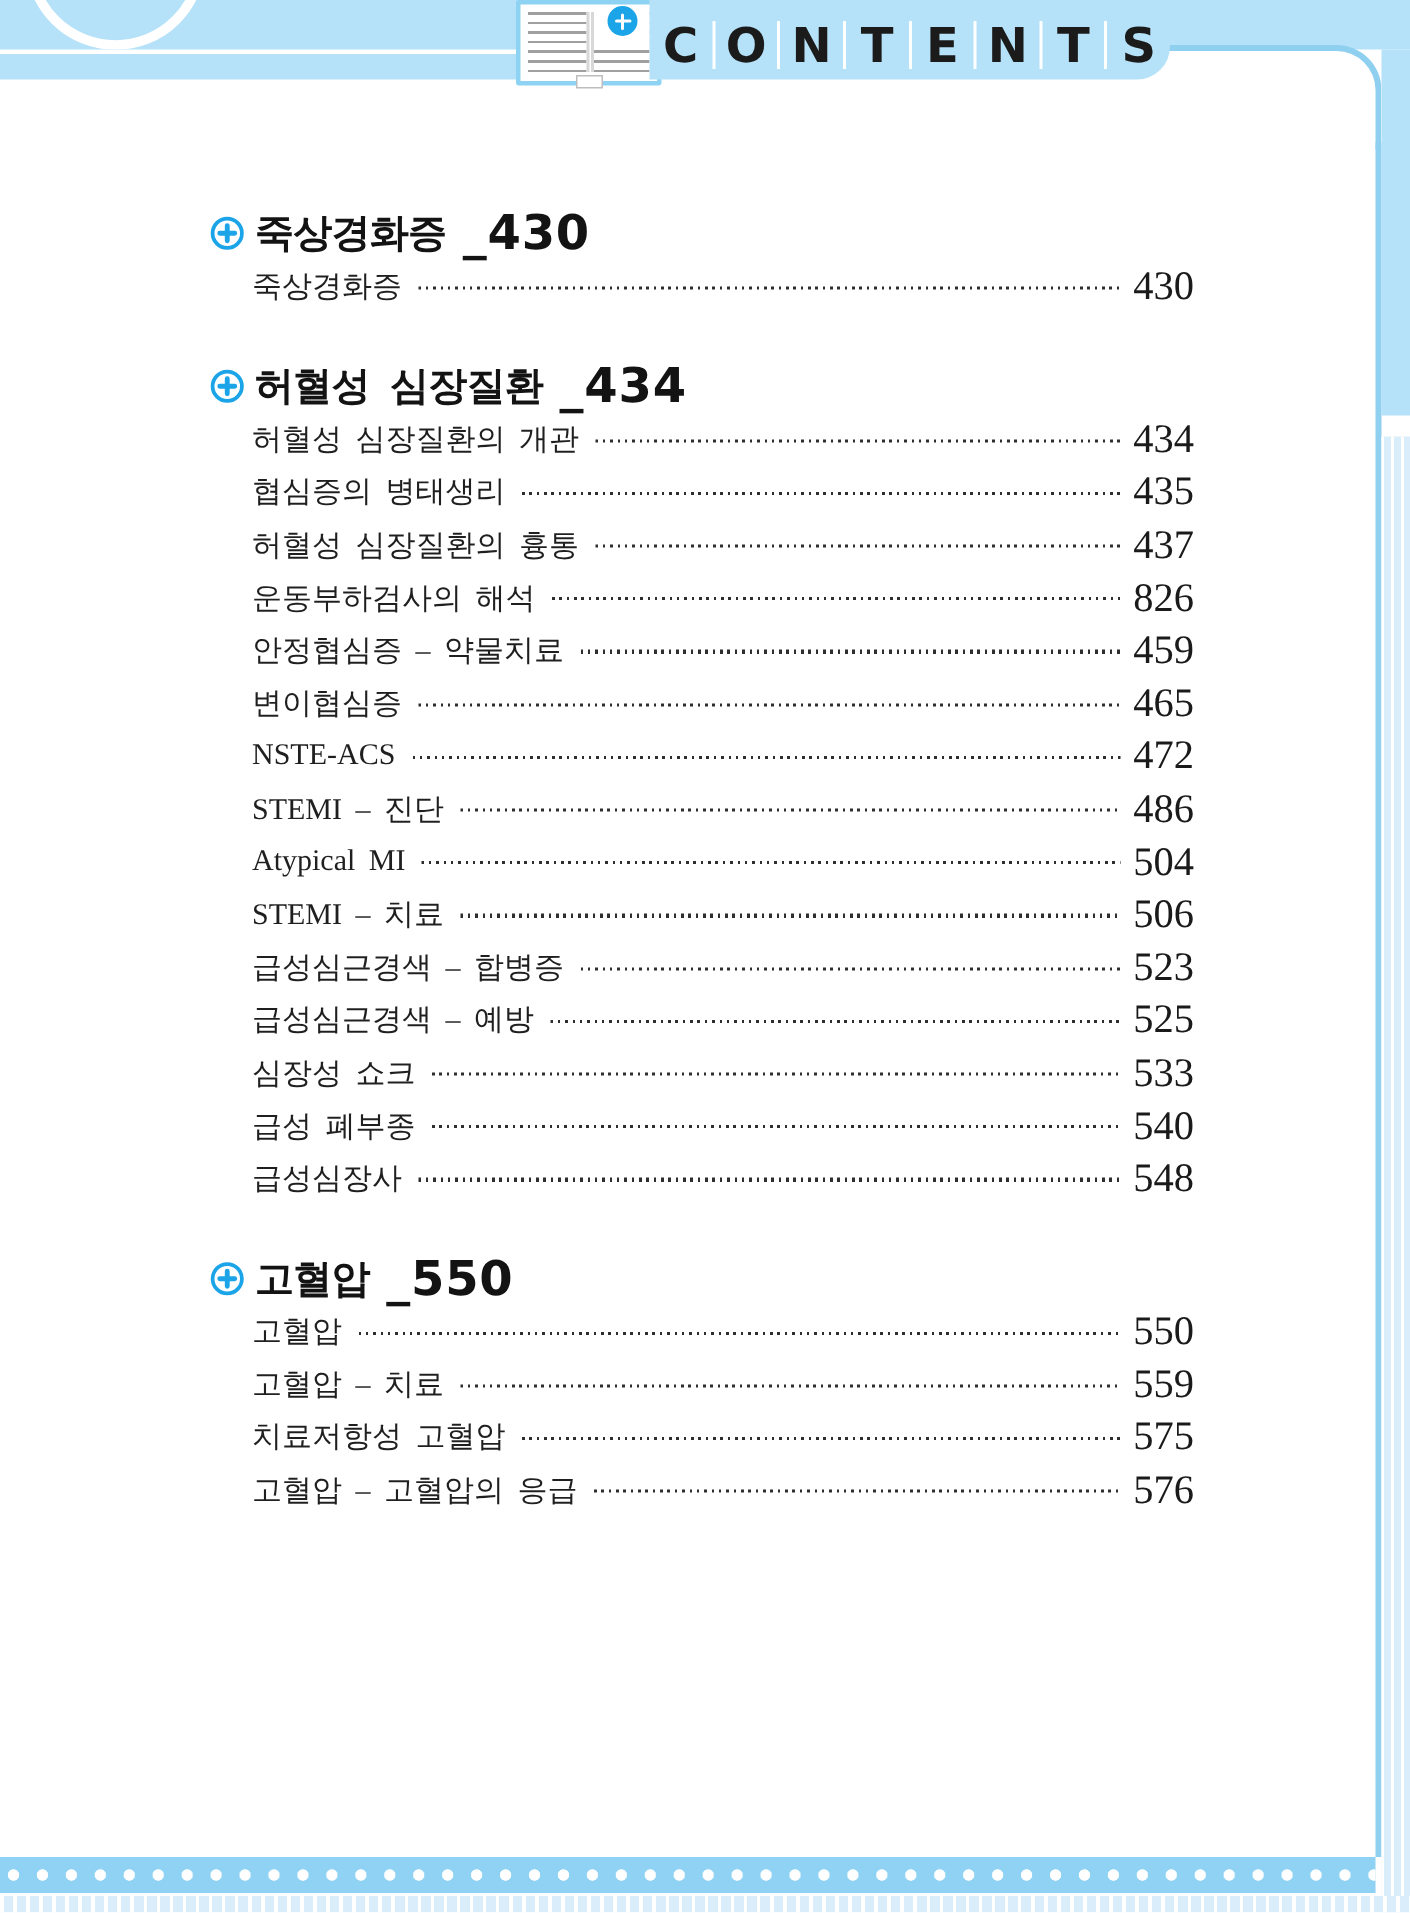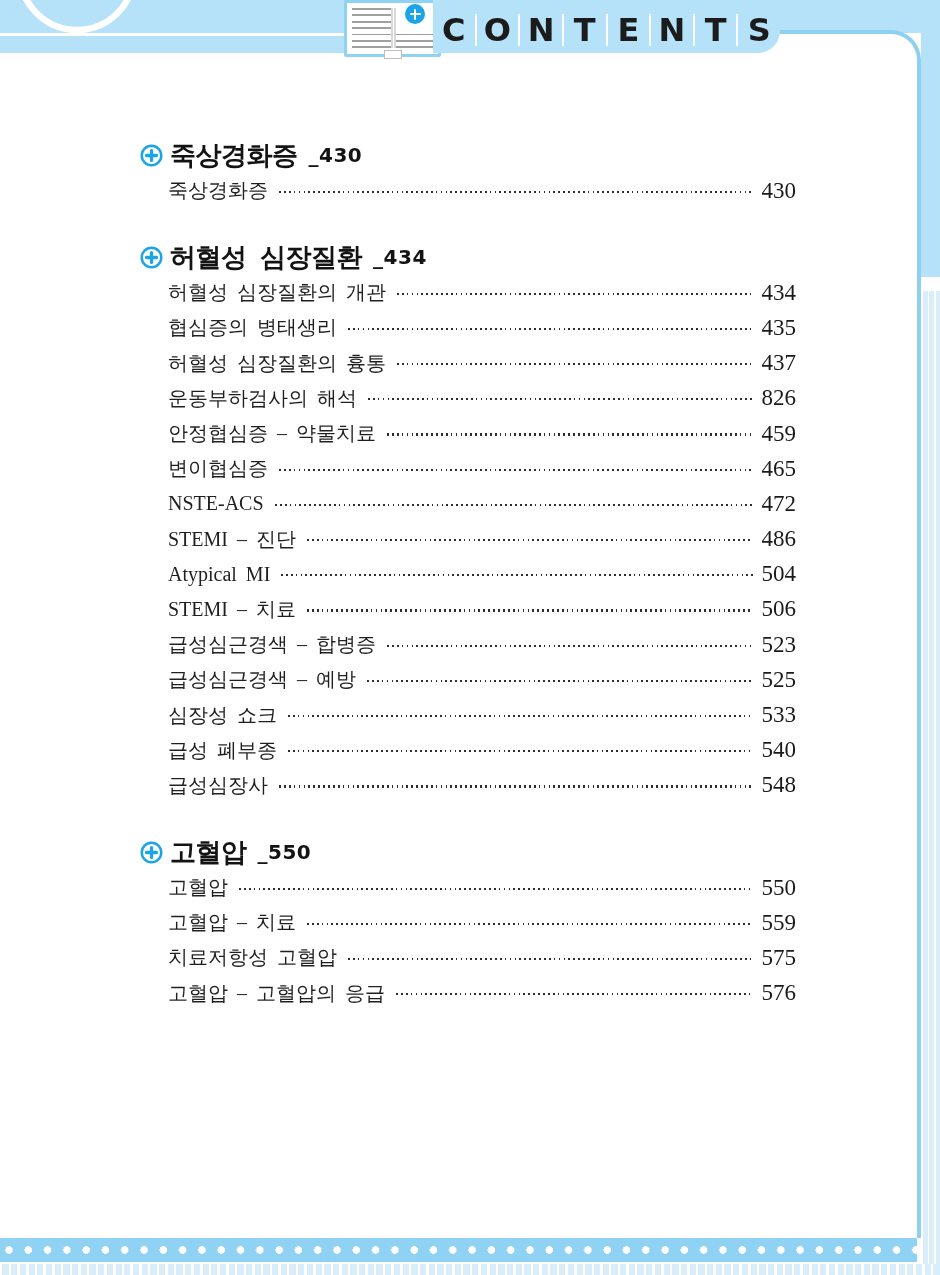--- a/index.html
+++ b/index.html
@@ -39,28 +39,28 @@
         font-family:"DejaVu Sans",sans-serif;font-weight:bold;font-size:32px;color:#1b1b1b;}
   .cletter:not(:first-child){border-left:2px solid #ffffff;}
 
   
   .toc{position:absolute;left:140px;top:137px;width:656px;}
   .sec-heading{height:36px;display:flex;align-items:center;}
   .toc .section:not(:first-child) .sec-heading{margin-top:31px;}
   .plus-icon{width:23px;height:23px;flex:none;margin-right:7px;}
   .sec-title{font-family:"DejaVu Sans",sans-serif;font-weight:bold;font-size:26px;color:#131313;
         letter-spacing:-0.5px;word-spacing:5px;}
-  .sec-pagelabel{font-family:"DejaVu Sans",sans-serif;font-weight:bold;font-size:20px;color:#131313;
+  .sec-pagelabel{font-family:"DejaVu Sans",sans-serif;font-weight:bold;font-size:32px;color:#131313;
         margin-left:11px;letter-spacing:0.5px;}
   .row{height:35.2px;display:flex;align-items:center;padding-left:28px;}
   .row-label{font-family:"Liberation Serif","DejaVu Serif",serif;font-size:20px;color:#1f1f1f;
         word-spacing:4px;flex:none;}
   .leader{flex:1;height:2.2px;margin:2px 9px 0 11px;
         background-image:repeating-linear-gradient(to right,#2e2e2e 0 1.7px,transparent 1.7px 4.9px);}
-  .row-page{font-family:"Liberation Serif","DejaVu Serif",serif;font-size:23px;color:#1a1a1a;flex:none;}
+  .row-page{font-family:"Liberation Serif","DejaVu Serif",serif;font-size:27px;color:#1a1a1a;flex:none;}
 
   
   .dots-band{position:absolute;left:0;top:1238px;width:917px;height:24px;background:#8fd2f3;
         background-image:radial-gradient(circle 3.8px at 9px 12px,#ffffff 3.6px,transparent 4px);
         background-size:19.3px 24px;background-repeat:repeat-x;}
   .stripes-bottom{position:absolute;left:0;top:1264px;width:940px;height:11px;background:#daedfa;
         background-image:repeating-linear-gradient(to right,#ffffff 0 2.4px,transparent 2.4px 8.7px);}
 </style>
 </head>
 <body>

